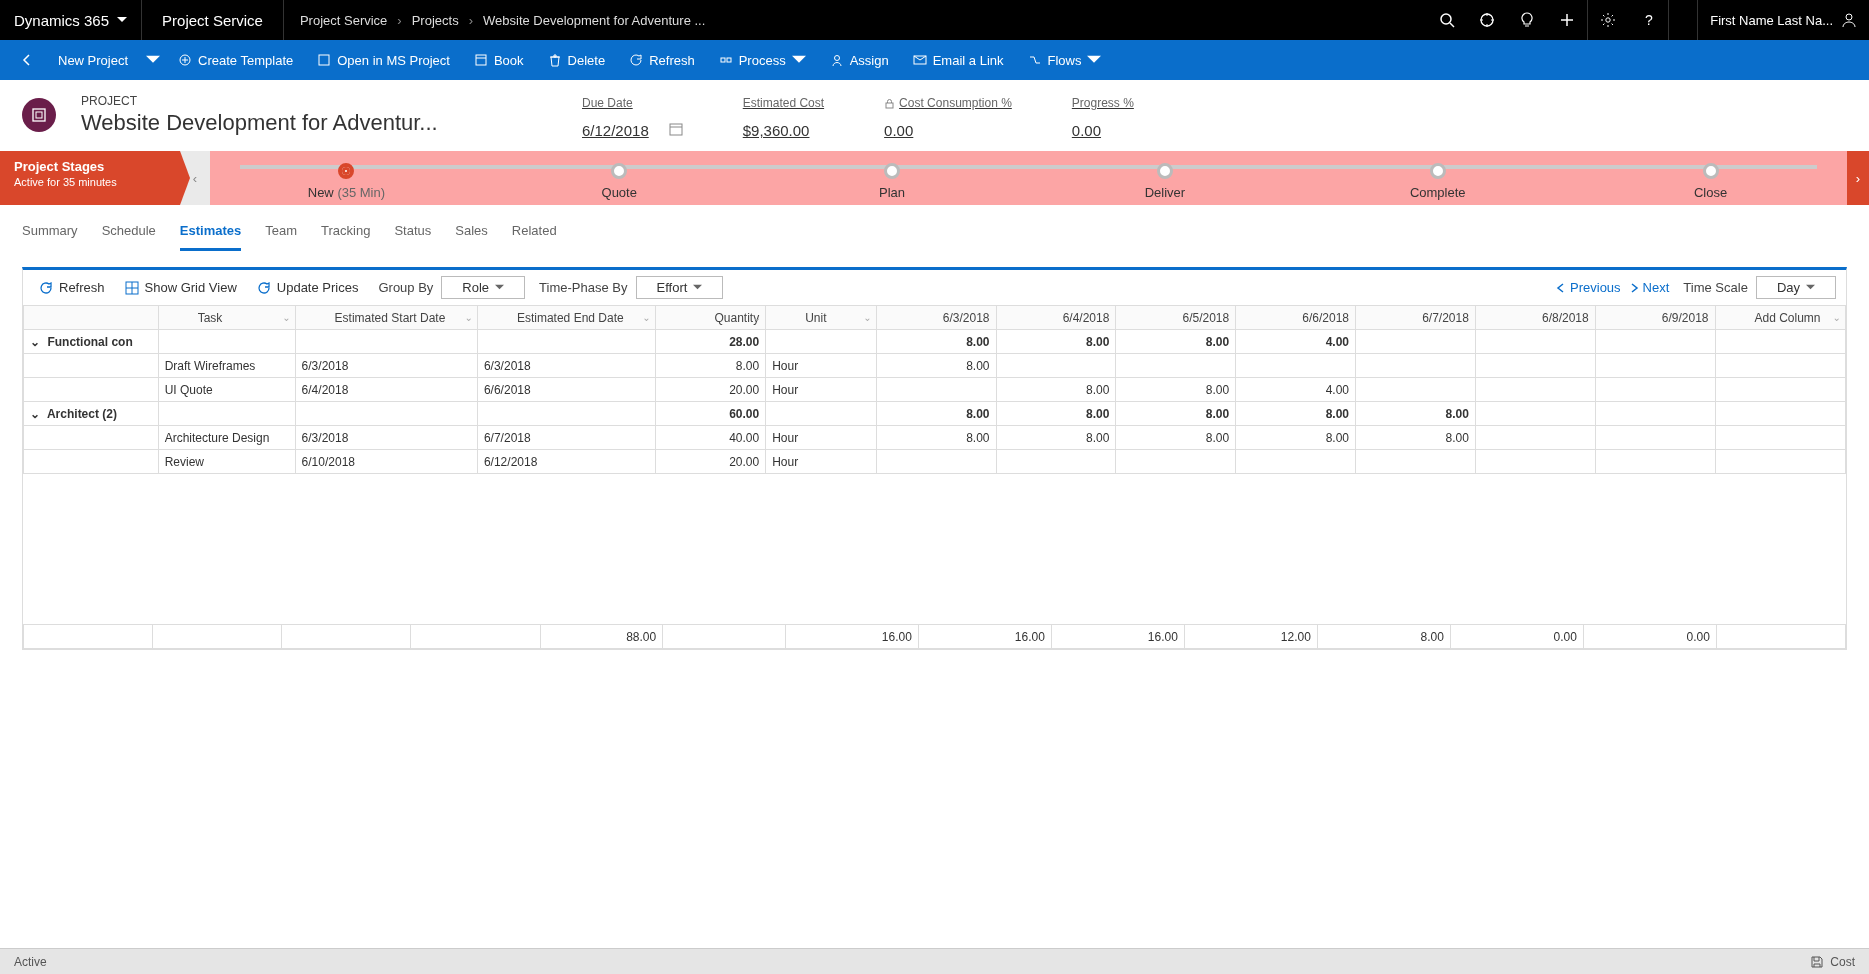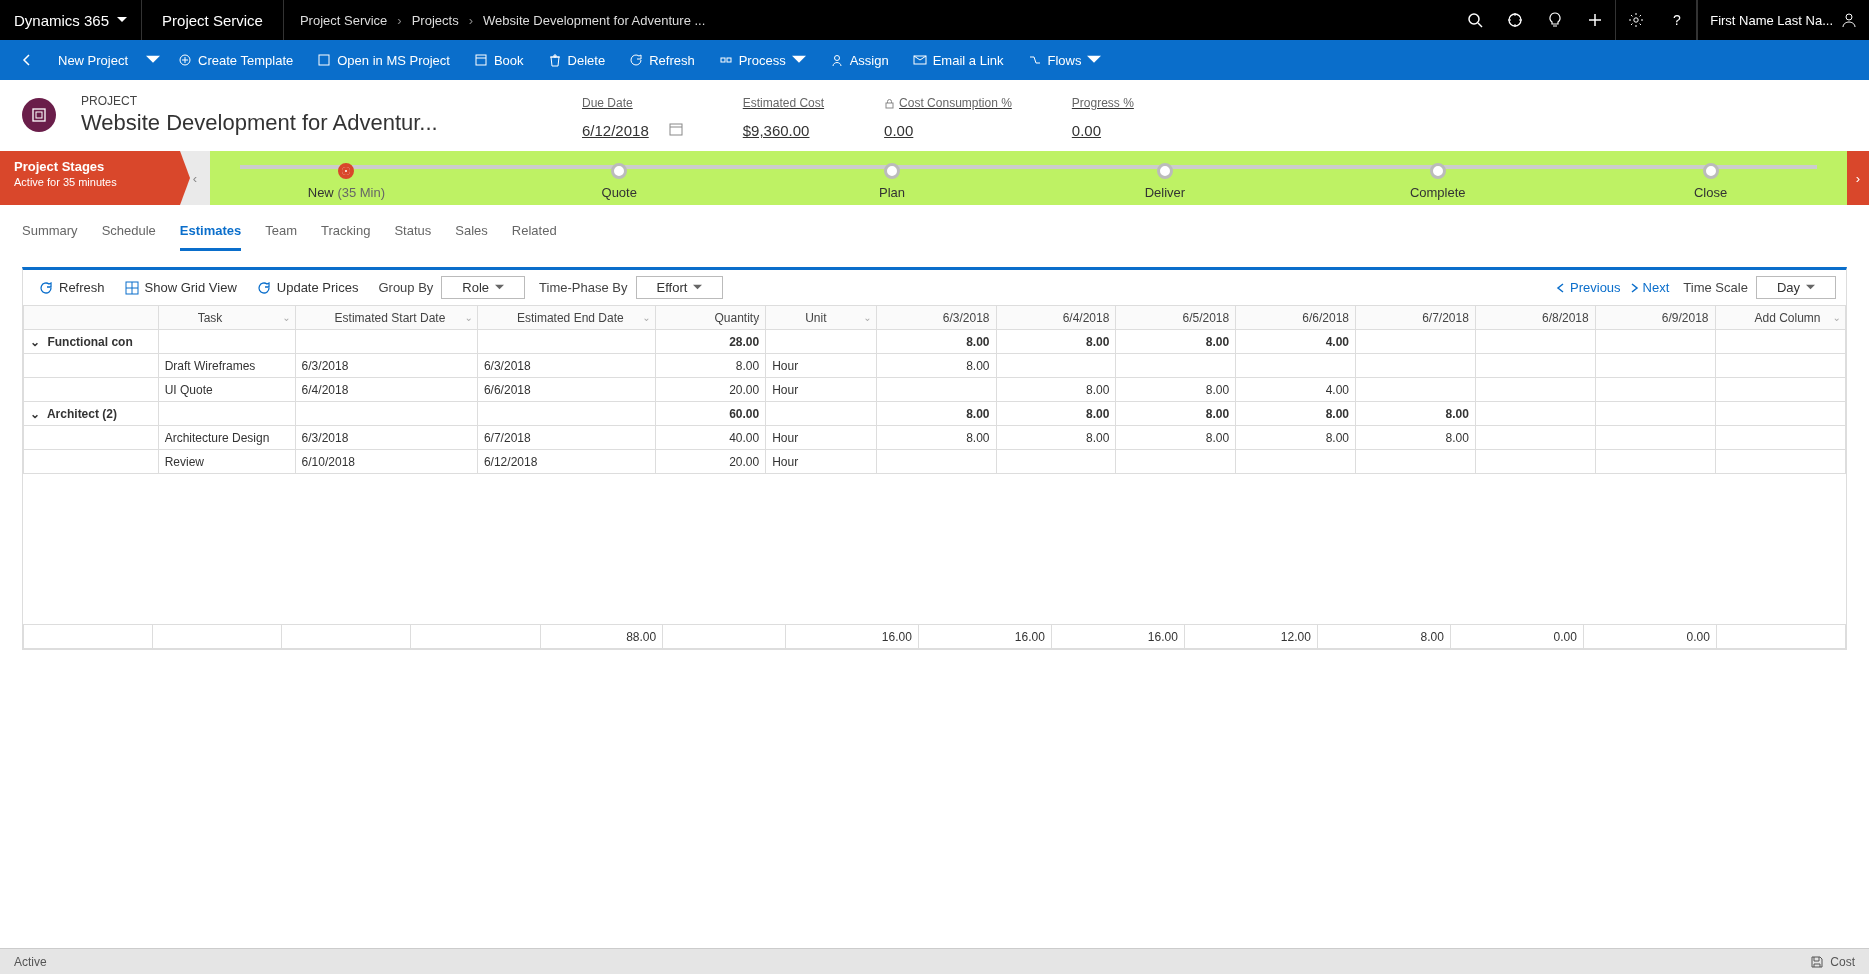--- a/index.html
+++ b/index.html
@@ -8,21 +8,21 @@
 
 .topbar { background:#000; color:#fff; display:flex; align-items:center; height:40px; }
 .topbar .brand { padding:0 14px; font-size:15px; display:flex; align-items:center; gap:8px; border-right:1px solid #333; height:100%; }
 .topbar .brand svg { width:10px; height:10px; }
 .topbar .app { padding:0 20px; font-size:15px; border-right:1px solid #333; height:100%; display:flex; align-items:center; }
 .topbar .crumbs { padding:0 16px; display:flex; align-items:center; gap:10px; font-size:13px; color:#ddd; }
 .topbar .crumbs .sep { color:#888; }
 .topbar .spacer { flex:1; }
 .topbar .icons { display:flex; align-items:center; height:100%; }
 .topbar .icons .ic { width:40px; height:40px; display:flex; align-items:center; justify-content:center; cursor:pointer; }
-.topbar .user { padding:0 12px; border-left:1px solid #333; height:100%; display:flex; align-items:center; gap:8px; font-size:13px; }
+.topbar .user { padding:0 12px; border-left:1px solid #333; height:100%; display:flex; align-items:center; gap:8px; font-size:13px;margin-left:28px; }
 .topbar .divider { width:1px; height:100%; background:#333; }
 
 
 .cmdbar { background:#0a6ecb; color:#fff; height:40px; display:flex; align-items:center; padding:0 8px; font-size:13px; }
 .cmdbar .cmd { display:flex; align-items:center; gap:6px; padding:0 12px; height:100%; cursor:pointer; }
 .cmdbar .cmd svg { width:14px; height:14px; }
 .cmdbar .dropdown-arrow { padding:0 6px; }
 
 
 .pagehead { padding:14px 22px 6px 22px; display:flex; align-items:flex-start; }
@@ -36,21 +36,21 @@
 .pagehead .field .fval { font-size:15px; color:#333; margin-top:12px; display:flex; align-items:center; gap:20px; }
 .pagehead .field .fval .cal { color:#888; }
 
 
 .stagebar { display:flex; align-items:stretch; height:54px; margin-top:6px; }
 .stagebar .stagebadge { background:#d9472b; color:#fff; padding:8px 14px; width:180px; position:relative; }
 .stagebar .stagebadge::after { content:""; position:absolute; right:-10px; top:0; border-top:27px solid transparent; border-bottom:27px solid transparent; border-left:10px solid #d9472b; }
 .stagebadge .t1 { font-size:13px; font-weight:600; }
 .stagebadge .t2 { font-size:11px; margin-top:2px; }
 .stagebar .arrowzone { width:30px; background:#eaeaea; display:flex; align-items:center; justify-content:center; cursor:pointer; color:#888; }
-.stagebar .track { flex:1; background:#bef264; position:relative; display:flex; align-items:center; }
+.stagebar .track { flex:1; background:#fca5a5; position:relative; display:flex; align-items:center; }
 .stagebar .line { position:absolute; top:14px; left:30px; right:30px; height:4px; background:#ccc; }
 .stagebar .stages { display:flex; width:100%; justify-content:space-around; position:relative; }
 .stagebar .stage { text-align:center; font-size:13px; color:#333; cursor:pointer; flex:1; }
 .stagebar .dot { width:16px; height:16px; border-radius:50%; background:#fff; border:3px solid #bbb; margin:6px auto 6px auto; }
 .stagebar .stage.active .dot { border:4px solid #d9472b; background:#fff; box-shadow:inset 0 0 0 3px #d9472b; }
 .stagebar .rarrow { width:22px; background:#d9472b; display:flex; align-items:center; justify-content:center; color:#fff; cursor:pointer; }
 
 
 .tabs { display:flex; gap:24px; padding:18px 22px 0 22px; border-bottom:none; font-size:13px; color:#666; }
 .tabs .tab { padding-bottom:10px; cursor:pointer; }

